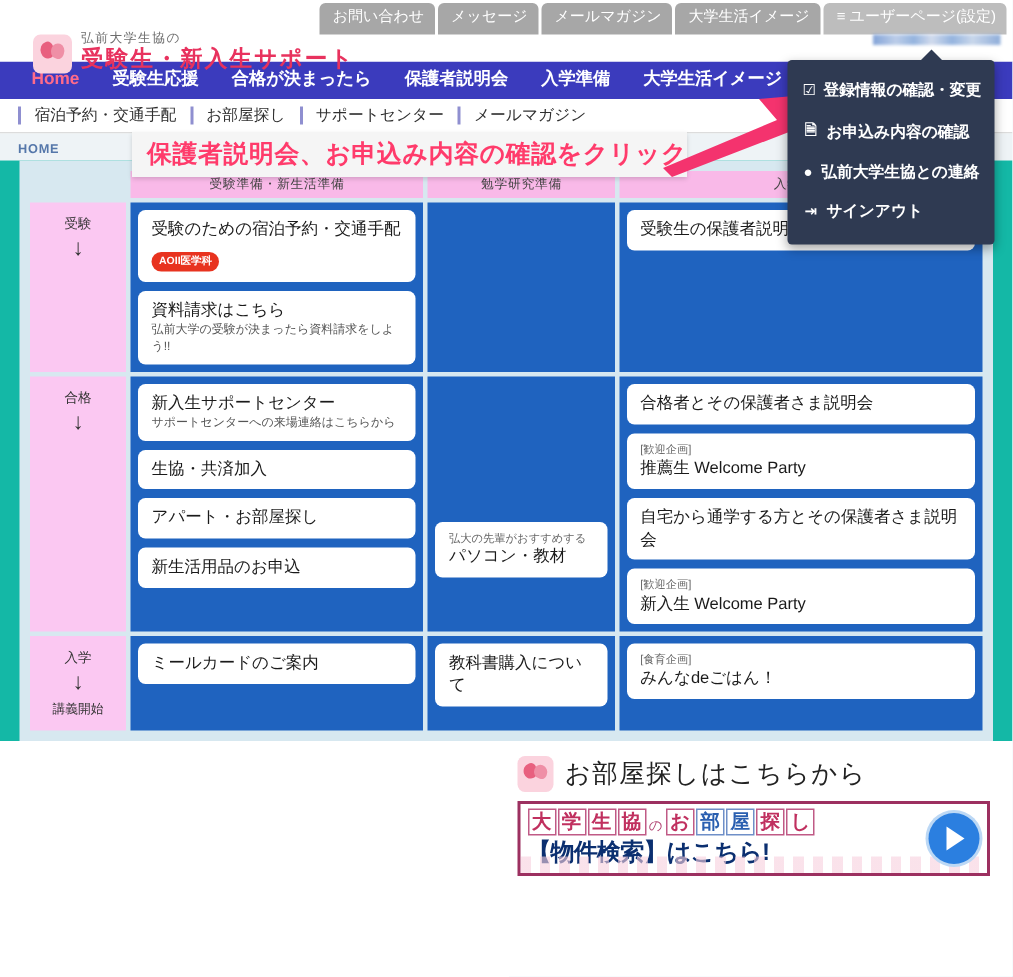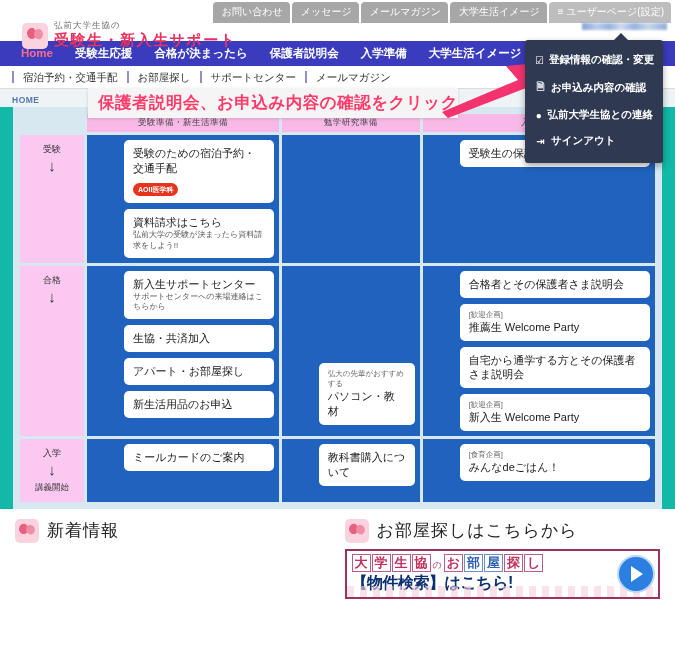--- a/index.html
+++ b/index.html
@@ -86,21 +86,21 @@
     font-size:9px; color:#333;
   }
   .stagecell .arrow { font-size:15px; line-height:1.3; display:block; }
   .stagecell .sub { font-size:8.5px; display:block; margin-top:2px; }
 
   .bluecell { background:#1f63bf; padding:5px; }
   .bluecell.empty { padding:0; }
 
   .card {
     background:#ffffff; border-radius:5px; padding:6px 9px;
-    margin-bottom:6px; line-height:1.35;margin-left:32px;
+    margin-bottom:6px; line-height:1.35;
   }
   .card:last-child { margin-bottom:0; }
   .card .t { font-size:11px; color:#1a1a1a; }
   .card .small { font-size:8px; color:#555; }
   .card .lbl { font-size:7.5px; color:#666; display:block; }
   .badge {
     display:inline-block; background:#e8331f; color:#fff; font-size:7px;
     padding:1.5px 5px; border-radius:8px; margin-top:3px; font-weight:bold;
   }
 
@@ -341,24 +341,20 @@
             </div>
           </td>
         </tr>
       </tbody>
         </table>
     </div>
   </div>
 
   <div class="bottom">
     <div class="panel left">
-      <div class="ptitle">
-        <div class="plogo"></div>
-        <div class="txt">新着情報</div>
-      </div>
     </div>
 
     <div class="panel">
       <div class="ptitle">
         <div class="plogo"></div>
         <div class="txt">お部屋探しはこちらから</div>
       </div>
       <div class="banner">
         <div class="skyline"></div>
         <div class="bwrap">

